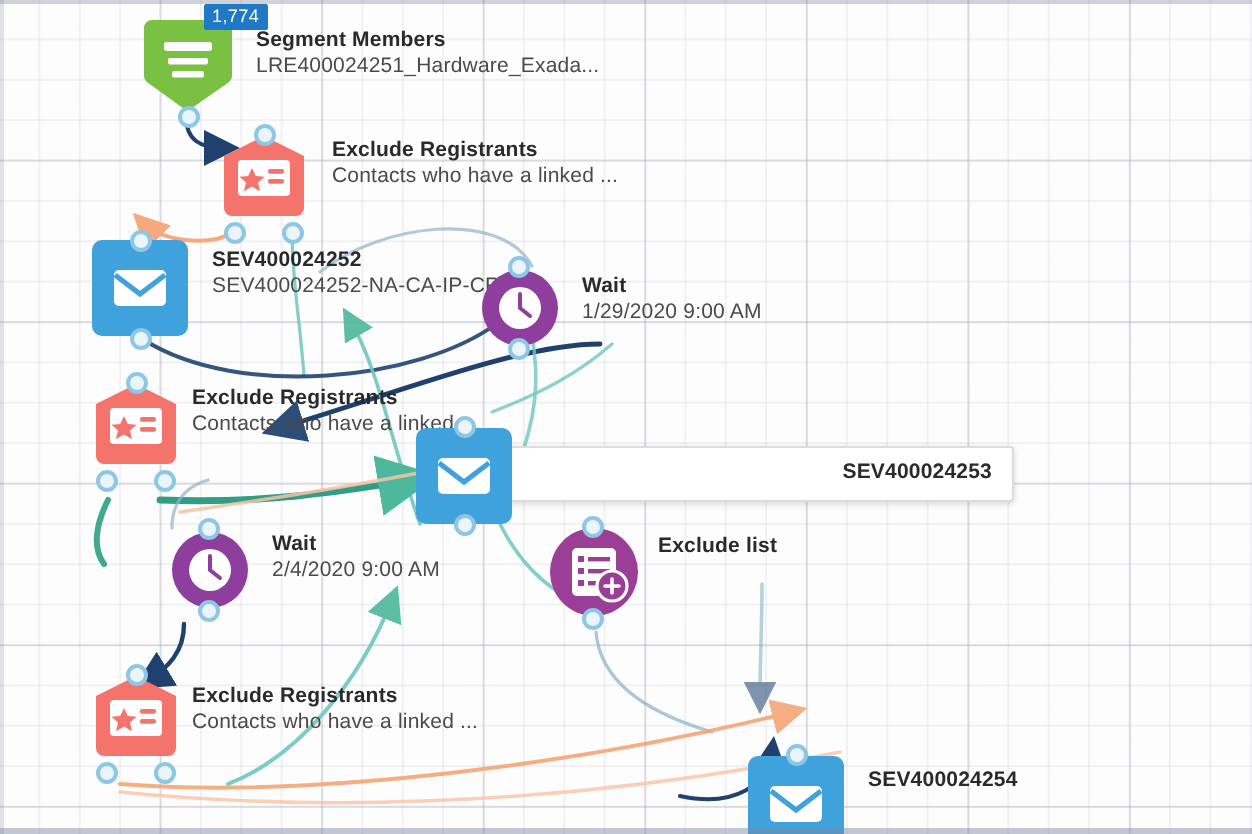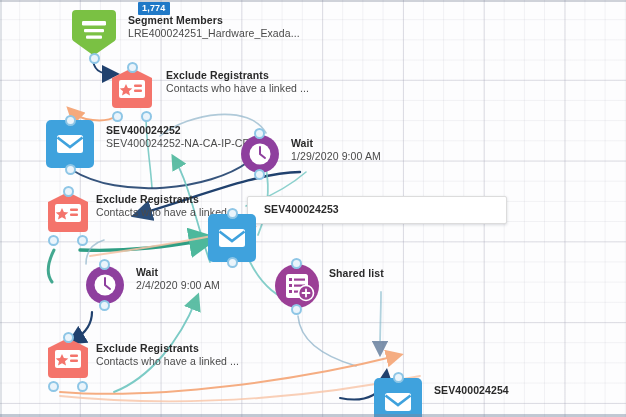--- a/index.html
+++ b/index.html
@@ -37,22 +37,22 @@
   .labels{position:absolute;white-space:nowrap;}
   .ttl{
     font-size:10.5px;font-weight:bold;color:#2a2a2a;line-height:13px;
     letter-spacing:.1px;
   }
   .sub{
     font-size:10.5px;color:#4a4a4a;line-height:13px;letter-spacing:.1px;
   }
   .badge{
     position:absolute;background:#2079c7;color:#ffffff;
-    font-size:9px;font-weight:bold;padding:1px 4px 2px 4px;border-radius:1px;
-    line-height:10px;letter-spacing:.2px;margin-left:36px;
+    font-size:9px;font-weight:normal;padding:1px 4px 2px 4px;border-radius:1px;
+    line-height:10px;letter-spacing:.2px;
   }
   
   .card{
     position:absolute;background:#ffffff;border:1px solid #dcdcdc;
     border-radius:2px;box-shadow:0 1px 3px rgba(40,50,70,.18);
     padding:6px 10px 7px 16px;
   }
 </style>
 </head>
 <body>
@@ -187,21 +187,21 @@
     </svg>
     <div class="port" style="left:4px;top:45px;"></div>
     <div class="port" style="left:33px;top:45px;"></div>
     <div class="port" style="left:19px;top:-4px;"></div>
     <div class="labels" style="left:52px;top:3px;">
       <div class="ttl">Exclude Registrants</div>
       <div class="sub">Contacts who have a linked ...</div>
     </div>
   </div>
 
-  <div class="card" style="left:247px;top:196px;width:232px;">
+  <div class="card" style="left:247px;top:223px;width:232px;text-align:right;">
     <div class="ttl">SEV400024253</div>
   </div>
 
   <div class="node" style="left:206px;top:212px;width:52px;height:54px;">
     <svg class="ico" width="52" height="52" viewBox="0 0 52 52">
       <rect x="2" y="2" width="48" height="48" rx="5" fill="#3fa2dd"></rect>
       <rect x="13" y="17" width="26" height="18" rx="2.5" fill="#ffffff"></rect>
       <path d="M13.5,19.5 L26,29 L38.5,19.5" fill="none" stroke="#3fa2dd" stroke-width="2.6"></path>
     </svg>
     <div class="port" style="left:21px;top:-4px;"></div>
@@ -231,21 +231,21 @@
       <rect x="16" y="22" width="3" height="3" fill="#9b3f96"></rect>
       <rect x="21" y="22.5" width="11" height="2.2" fill="#9b3f96"></rect>
       <rect x="16" y="28" width="3" height="3" fill="#9b3f96"></rect>
       <rect x="21" y="28.5" width="8" height="2.2" fill="#9b3f96"></rect>
       <circle cx="33" cy="31" r="7.5" fill="#9b3f96" stroke="#ffffff" stroke-width="1.6"></circle>
       <path d="M33,27.5 v7 M29.5,31 h7" stroke="#ffffff" stroke-width="1.8" stroke-linecap="round"></path>
     </svg>
     <div class="port" style="left:18px;top:-4px;"></div>
     <div class="port" style="left:18px;top:42px;"></div>
     <div class="labels" style="left:56px;top:5px;">
-      <div class="ttl">Shared list</div>
+      <div class="ttl">Exclude list</div>
     </div>
   </div>
 
   <div class="node" style="left:44px;top:336px;width:300px;height:52px;">
     <svg class="ico" width="48" height="50" viewBox="0 0 48 50">
       <path d="M24,2 L44,12 v26 a4,4 0 0 1 -4,4 H8 a4,4 0 0 1 -4,-4 V12 z" fill="#f4746b"></path>
       <rect x="11" y="14" width="26" height="18" rx="2" fill="#ffffff"></rect>
       <path d="M18,18 l1.9,4 4.4,.4 -3.3,2.9 1,4.3 -4,-2.3 -4,2.3 1,-4.3 -3.3,-2.9 4.4,-.4 z" fill="#f4746b"></path>
       <rect x="26" y="18.5" width="8" height="2.4" rx="1" fill="#f4746b"></rect>
       <rect x="26" y="23.5" width="8" height="2.4" rx="1" fill="#f4746b"></rect>

